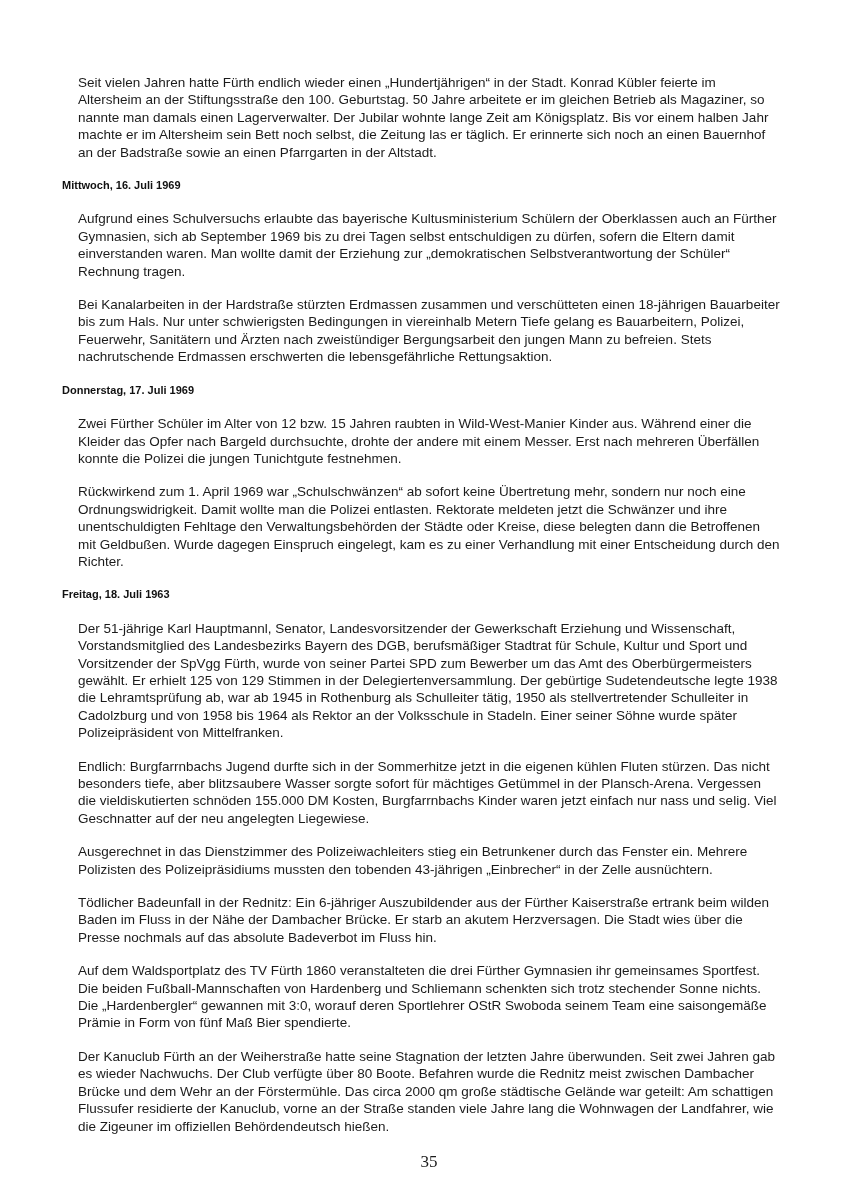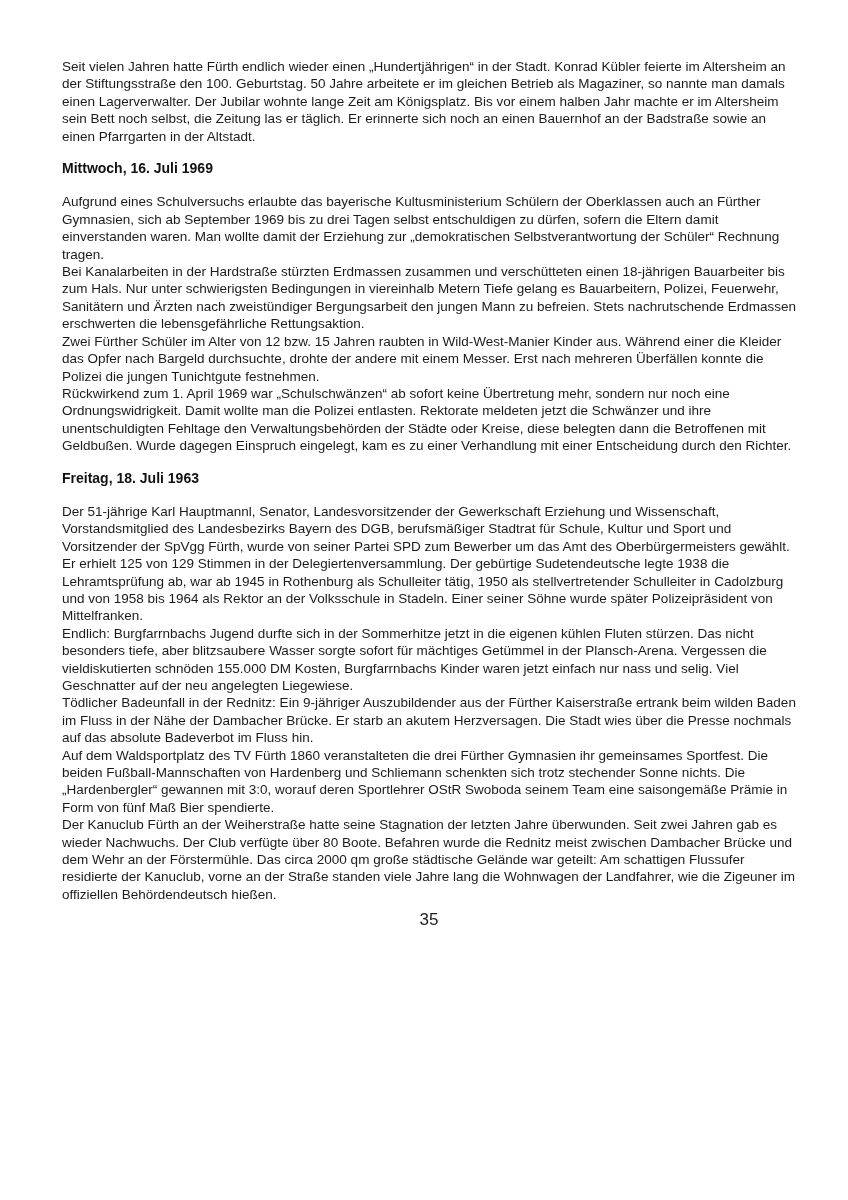--- a/index.html
+++ b/index.html
@@ -19,36 +19,36 @@
     left: 62px;
     top: 58px;
     width: 734px;
     font-family: "Liberation Sans", "DejaVu Sans", sans-serif;
     font-size: 13.5px;
     line-height: 17.4px;
     color: #1b1b1b;
     text-align: left;
   }
   .para {
-    margin: 0;
+    margin: 16px;
     padding: 0;
   }
   .day-heading {
     font-family: "Liberation Sans", "DejaVu Sans", sans-serif;
-    font-size: 14px;
+    font-size: 11px;
     line-height: 17.4px;
     font-weight: bold;
     color: #111111;
     margin: 15px 0 16px 0;
     padding: 0;
   }
   .page-number {
     margin-top: 6px;
     text-align: center;
-    font-family: Liberation Sans, sans-serif;
+    font-family: Liberation Serif, serif;
     font-size: 17px;
     line-height: 22px;
     color: #1b1b1b;
   }
 </style>
 </head>
 <body>
 
 <div class="page">
   <div class="content">
@@ -59,37 +59,39 @@
 
     <section>
       <h2 class="day-heading">Mittwoch, 16. Juli 1969</h2>
       <div class="block">
           <p class="para">Aufgrund eines Schulversuchs erlaubte das bayerische Kultusministerium Schülern der Oberklassen auch an Fürther Gymnasien, sich ab September 1969 bis zu drei Tagen selbst entschuldigen zu dürfen, sofern die Eltern damit einverstanden waren. Man wollte damit der Erziehung zur „demokratischen Selbstverantwortung der Schüler“ Rechnung tragen.</p>
           <p class="para">Bei Kanalarbeiten in der Hardstraße stürzten Erdmassen zusammen und verschütteten einen 18-jährigen Bauarbeiter bis zum Hals. Nur unter schwierigsten Bedingungen in viereinhalb Metern Tiefe gelang es Bauarbeitern, Polizei, Feuerwehr, Sanitätern und Ärzten nach zweistündiger Bergungsarbeit den jungen Mann zu befreien. Stets nachrutschende Erdmassen erschwerten die lebensgefährliche Rettungsaktion.</p>
         </div>
     </section>
 
     <section>
+      <h2 class="day-heading">Donnerstag, 17. Juli 1969</h2>
       <div class="block">
           <p class="para">Zwei Fürther Schüler im Alter von 12 bzw. 15 Jahren raubten in Wild-West-Manier Kinder aus. Während einer die Kleider das Opfer nach Bargeld durchsuchte, drohte der andere mit einem Messer. Erst nach mehreren Überfällen konnte die Polizei die jungen Tunichtgute festnehmen.</p>
           <p class="para">Rückwirkend zum 1. April 1969 war „Schulschwänzen“ ab sofort keine Übertretung mehr, sondern nur noch eine Ordnungswidrigkeit. Damit wollte man die Polizei entlasten. Rektorate meldeten jetzt die Schwänzer und ihre unentschuldigten Fehltage den Verwaltungsbehörden der Städte oder Kreise, diese belegten dann die Betroffenen mit Geldbußen. Wurde dagegen Einspruch eingelegt, kam es zu einer Verhandlung mit einer Entscheidung durch den Richter.</p>
         </div>
     </section>
 
     <section>
       <h2 class="day-heading">Freitag, 18. Juli 1963</h2>
       <div class="block">
           <p class="para">Der 51-jährige Karl Hauptmannl, Senator, Landesvorsitzender der Gewerkschaft Erziehung und Wissenschaft, Vorstandsmitglied des Landesbezirks Bayern des DGB, berufsmäßiger Stadtrat für Schule, Kultur und Sport und Vorsitzender der SpVgg Fürth, wurde von seiner Partei SPD zum Bewerber um das Amt des Oberbürgermeisters gewählt. Er erhielt 125 von 129 Stimmen in der Delegiertenversammlung. Der gebürtige Sudetendeutsche legte 1938 die Lehramtsprüfung ab, war ab 1945 in Rothenburg als Schulleiter tätig, 1950 als stellvertretender Schulleiter in Cadolzburg und von 1958 bis 1964 als Rektor an der Volksschule in Stadeln. Einer seiner Söhne wurde später Polizeipräsident von Mittelfranken.</p>
           <p class="para">Endlich: Burgfarrnbachs Jugend durfte sich in der Sommerhitze jetzt in die eigenen kühlen Fluten stürzen. Das nicht besonders tiefe, aber blitzsaubere Wasser sorgte sofort für mächtiges Getümmel in der Plansch-Arena. Vergessen die vieldiskutierten schnöden 155.000 DM Kosten, Burgfarrnbachs Kinder waren jetzt einfach nur nass und selig. Viel Geschnatter auf der neu angelegten Liegewiese.</p>
+          <p class="para">Ausgerechnet in das Dienstzimmer des Polizeiwachleiters stieg ein Betrunkener durch das Fenster ein. Mehrere Polizisten des Polizeipräsidiums mussten den tobenden 43-jährigen „Einbrecher“ in der Zelle ausnüchtern.</p>
         </div>
     </section>
 
     <section>
       <div class="block">
-          <p class="para">Tödlicher Badeunfall in der Rednitz: Ein 9-jähriger Auszubildender aus der Fürther Kaiserstraße ertrank beim wilden Baden im Fluss in der Nähe der Dambacher Brücke. Er starb an akutem Herzversagen. Die Stadt wies über die Presse nochmals auf das absolute Badeverbot im Fluss hin.</p>
+          <p class="para">Tödlicher Badeunfall in der Rednitz: Ein 6-jähriger Auszubildender aus der Fürther Kaiserstraße ertrank beim wilden Baden im Fluss in der Nähe der Dambacher Brücke. Er starb an akutem Herzversagen. Die Stadt wies über die Presse nochmals auf das absolute Badeverbot im Fluss hin.</p>
           <p class="para">Auf dem Waldsportplatz des TV Fürth 1860 veranstalteten die drei Fürther Gymnasien ihr gemeinsames Sportfest. Die beiden Fußball-Mannschaften von Hardenberg und Schliemann schenkten sich trotz stechender Sonne nichts. Die „Hardenbergler“ gewannen mit 3:0, worauf deren Sportlehrer OStR Swoboda seinem Team eine saisongemäße Prämie in Form von fünf Maß Bier spendierte.</p>
           <p class="para">Der Kanuclub Fürth an der Weiherstraße hatte seine Stagnation der letzten Jahre überwunden. Seit zwei Jahren gab es wieder Nachwuchs. Der Club verfügte über 80 Boote. Befahren wurde die Rednitz meist zwischen Dambacher Brücke und dem Wehr an der Förstermühle. Das circa 2000 qm große städtische Gelände war geteilt: Am schattigen Flussufer residierte der Kanuclub, vorne an der Straße standen viele Jahre lang die Wohnwagen der Landfahrer, wie die Zigeuner im offiziellen Behördendeutsch hießen.</p>
         </div>
     </section>
 
     <div class="page-number">35</div>
 
   </div>
 </div>
 

